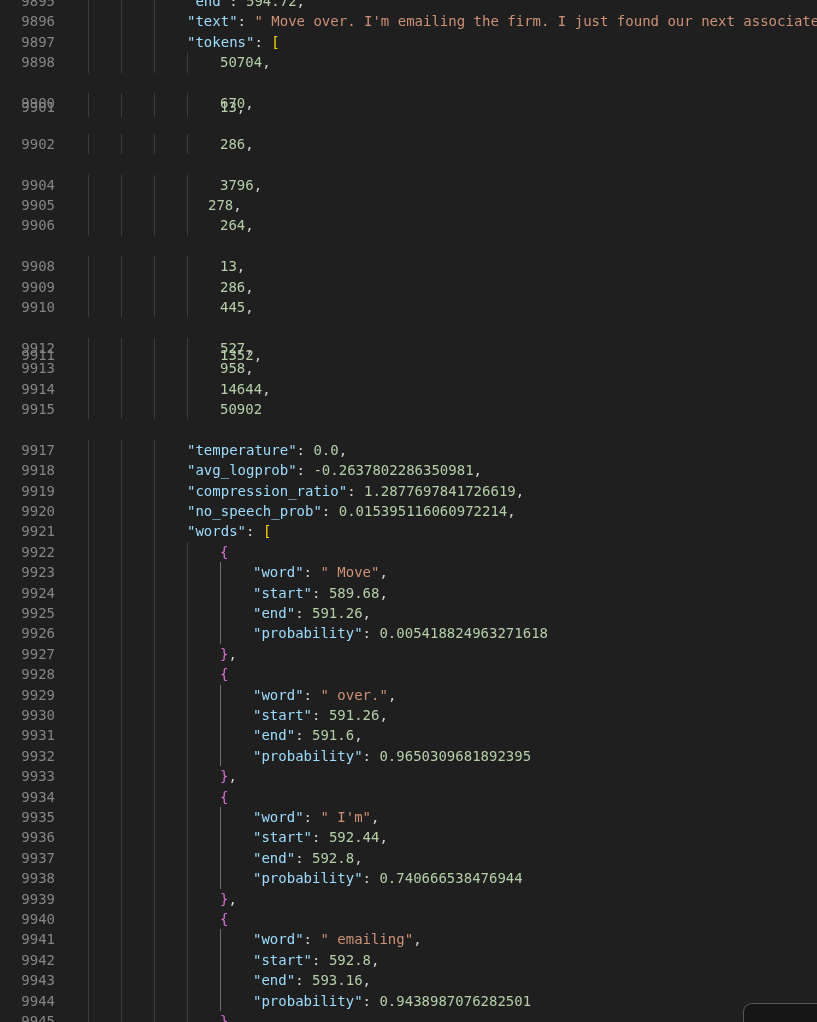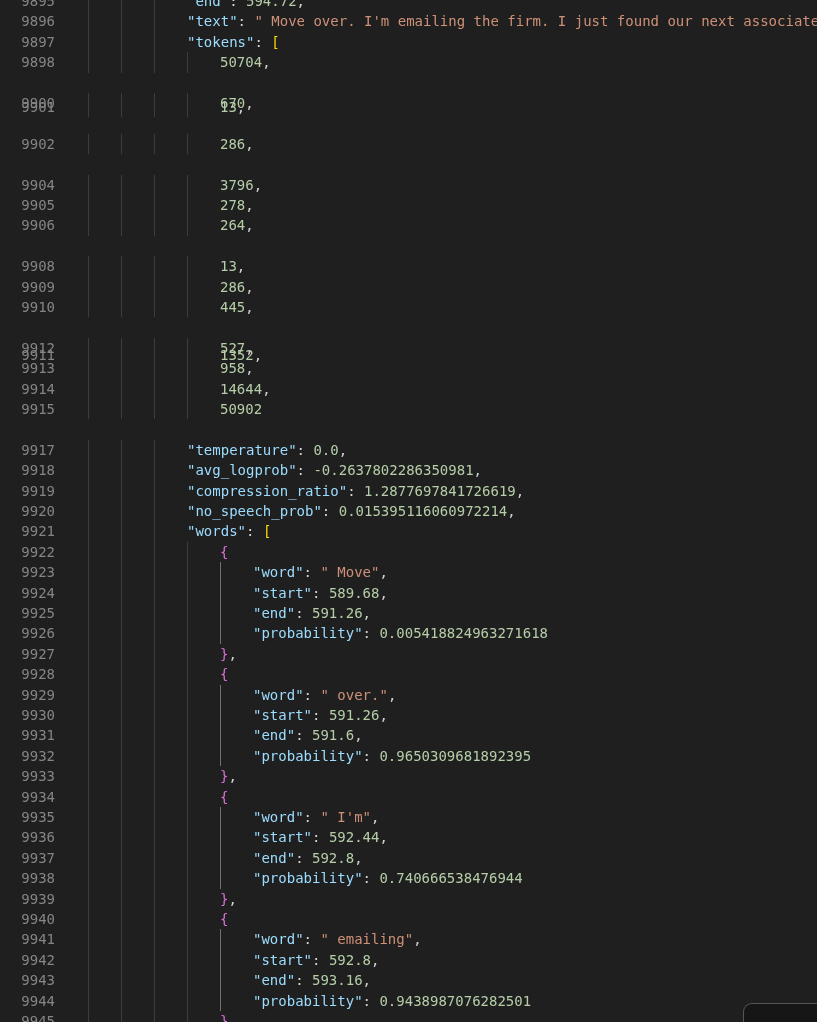--- a/index.html
+++ b/index.html
@@ -56,21 +56,21 @@
 <div class="editor">
 
 <div class="line" style="top: -9px;"><span class="ln-num">9895</span><div class="guide" style="left: 88px;"></div><div class="guide" style="left: 121px;"></div><div class="guide" style="left: 154px;"></div><span class="code" style="left: 187px;"><span class="tk-key">"end"</span><span class="tk-pun">: </span><span class="tk-num">594.72</span><span class="tk-pun">,</span></span></div>
     <div class="line" style="top: 11.4px;"><span class="ln-num">9896</span><div class="guide" style="left: 88px;"></div><div class="guide" style="left: 121px;"></div><div class="guide" style="left: 154px;"></div><span class="code" style="left: 187px;"><span class="tk-key">"text"</span><span class="tk-pun">: </span><span class="tk-str">" Move over. I'm emailing the firm. I just found our next associate"</span></span></div>
     <div class="line" style="top: 31.8px;"><span class="ln-num">9897</span><div class="guide" style="left: 88px;"></div><div class="guide" style="left: 121px;"></div><div class="guide" style="left: 154px;"></div><span class="code" style="left: 187px;"><span class="tk-key">"tokens"</span><span class="tk-pun">: </span><span class="tk-b1">[</span></span></div>
     <div class="line" style="top: 52.2px;"><span class="ln-num">9898</span><div class="guide" style="left: 88px;"></div><div class="guide" style="left: 121px;"></div><div class="guide" style="left: 154px;"></div><div class="guide" style="left: 187px;"></div><span class="code" style="left: 220px;"><span class="tk-num">50704</span><span class="tk-pun">,</span></span></div>
     <div class="line" style="top: 93px;"><span class="ln-num">9900</span><div class="guide" style="left: 88px;"></div><div class="guide" style="left: 121px;"></div><div class="guide" style="left: 154px;"></div><div class="guide" style="left: 187px;"></div><span class="code" style="left: 220px;"><span class="tk-num">670</span><span class="tk-pun">,</span></span></div>
     <div class="line" style="top: 97px;"><span class="ln-num">9901</span><div class="guide" style="left: 88px;"></div><div class="guide" style="left: 121px;"></div><div class="guide" style="left: 154px;"></div><div class="guide" style="left: 187px;"></div><span class="code" style="left: 220px;"><span class="tk-num">13</span><span class="tk-pun">,</span></span></div>
     <div class="line" style="top: 133.8px;"><span class="ln-num">9902</span><div class="guide" style="left: 88px;"></div><div class="guide" style="left: 121px;"></div><div class="guide" style="left: 154px;"></div><div class="guide" style="left: 187px;"></div><span class="code" style="left: 220px;"><span class="tk-num">286</span><span class="tk-pun">,</span></span></div>
     <div class="line" style="top: 174.6px;"><span class="ln-num">9904</span><div class="guide" style="left: 88px;"></div><div class="guide" style="left: 121px;"></div><div class="guide" style="left: 154px;"></div><div class="guide" style="left: 187px;"></div><span class="code" style="left: 220px;"><span class="tk-num">3796</span><span class="tk-pun">,</span></span></div>
-    <div class="line" style="top: 195px;"><span class="ln-num">9905</span><div class="guide" style="left: 88px;"></div><div class="guide" style="left: 121px;"></div><div class="guide" style="left: 154px;"></div><div class="guide" style="left: 187px;"></div><span class="code" style="left: 220px;"><span class="tk-num">278</span><span class="tk-pun">,</span></span></div>
+    <div class="line" style="top: 195px;"><span class="ln-num">9905</span><div class="guide" style="left: 88px;"></div><div class="guide" style="left: 121px;"></div><div class="guide" style="left: 154px;"></div><div class="guide" style="left: 187px;"></div><span class="code" style="left: 208px;"><span class="tk-num">278</span><span class="tk-pun">,</span></span></div>
     <div class="line" style="top: 215.4px;"><span class="ln-num">9906</span><div class="guide" style="left: 88px;"></div><div class="guide" style="left: 121px;"></div><div class="guide" style="left: 154px;"></div><div class="guide" style="left: 187px;"></div><span class="code" style="left: 220px;"><span class="tk-num">264</span><span class="tk-pun">,</span></span></div>
     <div class="line" style="top: 256.2px;"><span class="ln-num">9908</span><div class="guide" style="left: 88px;"></div><div class="guide" style="left: 121px;"></div><div class="guide" style="left: 154px;"></div><div class="guide" style="left: 187px;"></div><span class="code" style="left: 220px;"><span class="tk-num">13</span><span class="tk-pun">,</span></span></div>
     <div class="line" style="top: 276.6px;"><span class="ln-num">9909</span><div class="guide" style="left: 88px;"></div><div class="guide" style="left: 121px;"></div><div class="guide" style="left: 154px;"></div><div class="guide" style="left: 187px;"></div><span class="code" style="left: 220px;"><span class="tk-num">286</span><span class="tk-pun">,</span></span></div>
     <div class="line" style="top: 297px;"><span class="ln-num">9910</span><div class="guide" style="left: 88px;"></div><div class="guide" style="left: 121px;"></div><div class="guide" style="left: 154px;"></div><div class="guide" style="left: 187px;"></div><span class="code" style="left: 220px;"><span class="tk-num">445</span><span class="tk-pun">,</span></span></div>
     <div class="line" style="top: 317.4px; margin-top: 28px;"><span class="ln-num">9911</span><div class="guide" style="left: 88px;"></div><div class="guide" style="left: 121px;"></div><div class="guide" style="left: 154px;"></div><div class="guide" style="left: 187px;"></div><span class="code" style="left: 220px;"><span class="tk-num">1352</span><span class="tk-pun">,</span></span></div>
     <div class="line" style="top: 337.8px;"><span class="ln-num">9912</span><div class="guide" style="left: 88px;"></div><div class="guide" style="left: 121px;"></div><div class="guide" style="left: 154px;"></div><div class="guide" style="left: 187px;"></div><span class="code" style="left: 220px;"><span class="tk-num">527</span><span class="tk-pun">,</span></span></div>
     <div class="line" style="top: 358.2px;"><span class="ln-num">9913</span><div class="guide" style="left: 88px;"></div><div class="guide" style="left: 121px;"></div><div class="guide" style="left: 154px;"></div><div class="guide" style="left: 187px;"></div><span class="code" style="left: 220px;"><span class="tk-num">958</span><span class="tk-pun">,</span></span></div>
     <div class="line" style="top: 378.6px;"><span class="ln-num">9914</span><div class="guide" style="left: 88px;"></div><div class="guide" style="left: 121px;"></div><div class="guide" style="left: 154px;"></div><div class="guide" style="left: 187px;"></div><span class="code" style="left: 220px;"><span class="tk-num">14644</span><span class="tk-pun">,</span></span></div>
     <div class="line" style="top: 399px;"><span class="ln-num">9915</span><div class="guide" style="left: 88px;"></div><div class="guide" style="left: 121px;"></div><div class="guide" style="left: 154px;"></div><div class="guide" style="left: 187px;"></div><span class="code" style="left: 220px;"><span class="tk-num">50902</span></span></div>
     <div class="line" style="top: 439.8px;"><span class="ln-num">9917</span><div class="guide" style="left: 88px;"></div><div class="guide" style="left: 121px;"></div><div class="guide" style="left: 154px;"></div><span class="code" style="left: 187px;"><span class="tk-key">"temperature"</span><span class="tk-pun">: </span><span class="tk-num">0.0</span><span class="tk-pun">,</span></span></div>

